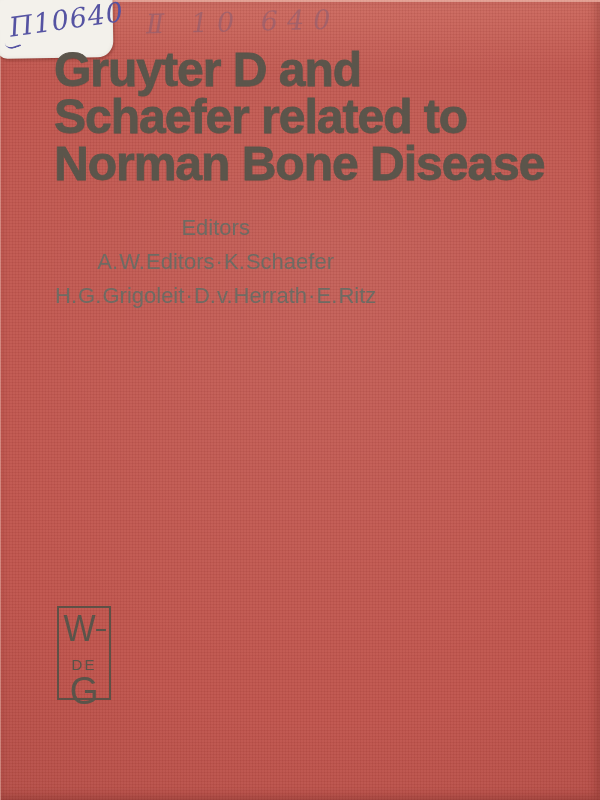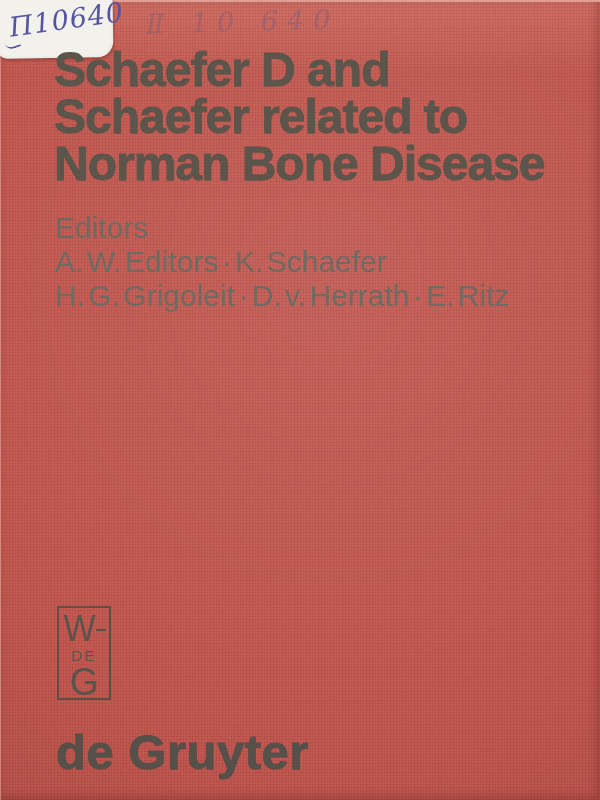--- a/index.html
+++ b/index.html
@@ -58,35 +58,35 @@
     font-size:48px;line-height:47px;font-weight:bold;
     letter-spacing:-1px;color:#5b554b;
     -webkit-text-stroke:0.8px #5b554b;
     text-shadow:0.5px 0.5px 0 rgba(40,30,20,0.12);
   }
   .title span{display:block;white-space:nowrap;}
 
   
   .editors{
     position:absolute;left:55px;top:211px;
-    font-size:30px;line-height:34px;font-weight:400;
-    color:#6e6b63;word-spacing:-5px;white-space:nowrap;
+    font-size:22px;line-height:34px;font-weight:400;
+    color:#6e6b63;word-spacing:-5px;white-space:nowrap;text-align:center;
   }
 
   
   .logo{
     position:absolute;left:57px;top:606px;width:54px;height:94px;
     border:2px solid rgba(88,80,70,0.95);box-sizing:border-box;
     display:flex;flex-direction:column;align-items:center;justify-content:flex-start;
     color:#5a544a;padding-top:3px;
   }
   .logo-w-row{display:flex;flex-direction:row;align-items:center;height:36px;}
   .logo-w{font-size:37px;line-height:36px;font-weight:400;transform:scaleX(0.92);}
   .logo-dash{width:10px;height:2.5px;background:#5a544a;margin-left:0px;margin-top:2px;}
-  .logo-de{font-size:15px;line-height:15px;letter-spacing:2px;text-transform:uppercase;margin-top:1px;}
+  .logo-de{font-size:15px;line-height:15px;letter-spacing:2px;text-transform:uppercase;margin-top:10px;}
   .logo-g{font-size:39px;line-height:38px;font-weight:400;transform:scaleX(0.95);}
 
   
   .publisher{
     position:absolute;left:56px;top:724px;
     font-size:49px;font-weight:bold;letter-spacing:0.5px;
     color:#56504a;-webkit-text-stroke:0.9px #56504a;
     text-shadow:0.5px 0.5px 0 rgba(40,30,20,0.12);
     white-space:nowrap;
   }
@@ -97,35 +97,34 @@
 <div class="cover">
 
   <div class="label">
     <span class="label-text">Π10640</span>
     <span class="label-tick"></span>
   </div>
 
   <div class="faint-hw">Ⅱ 10 640</div>
 
   <h1 class="title">
-    <span>Schaefer D and</span>
+    <span>Gruyter D and</span>
     <span>Schaefer related to</span>
     <span>Norman Bone Disease</span>
   </h1>
 
   <div class="editors">
     <div>Editors</div>
     <div>A. W. Editors · K. Schaefer</div>
     <div>H. G. Grigoleit · D. v. Herrath · E. Ritz</div>
   </div>
 
   <div class="logo">
     <div class="logo-w-row">
       <span class="logo-w">W</span>
       <span class="logo-dash"></span>
     </div>
     <div class="logo-de">de</div>
     <div class="logo-g">G</div>
   </div>
 
-  <div class="publisher">de Gruyter</div>
 
 </div>
 
 </body></html>

